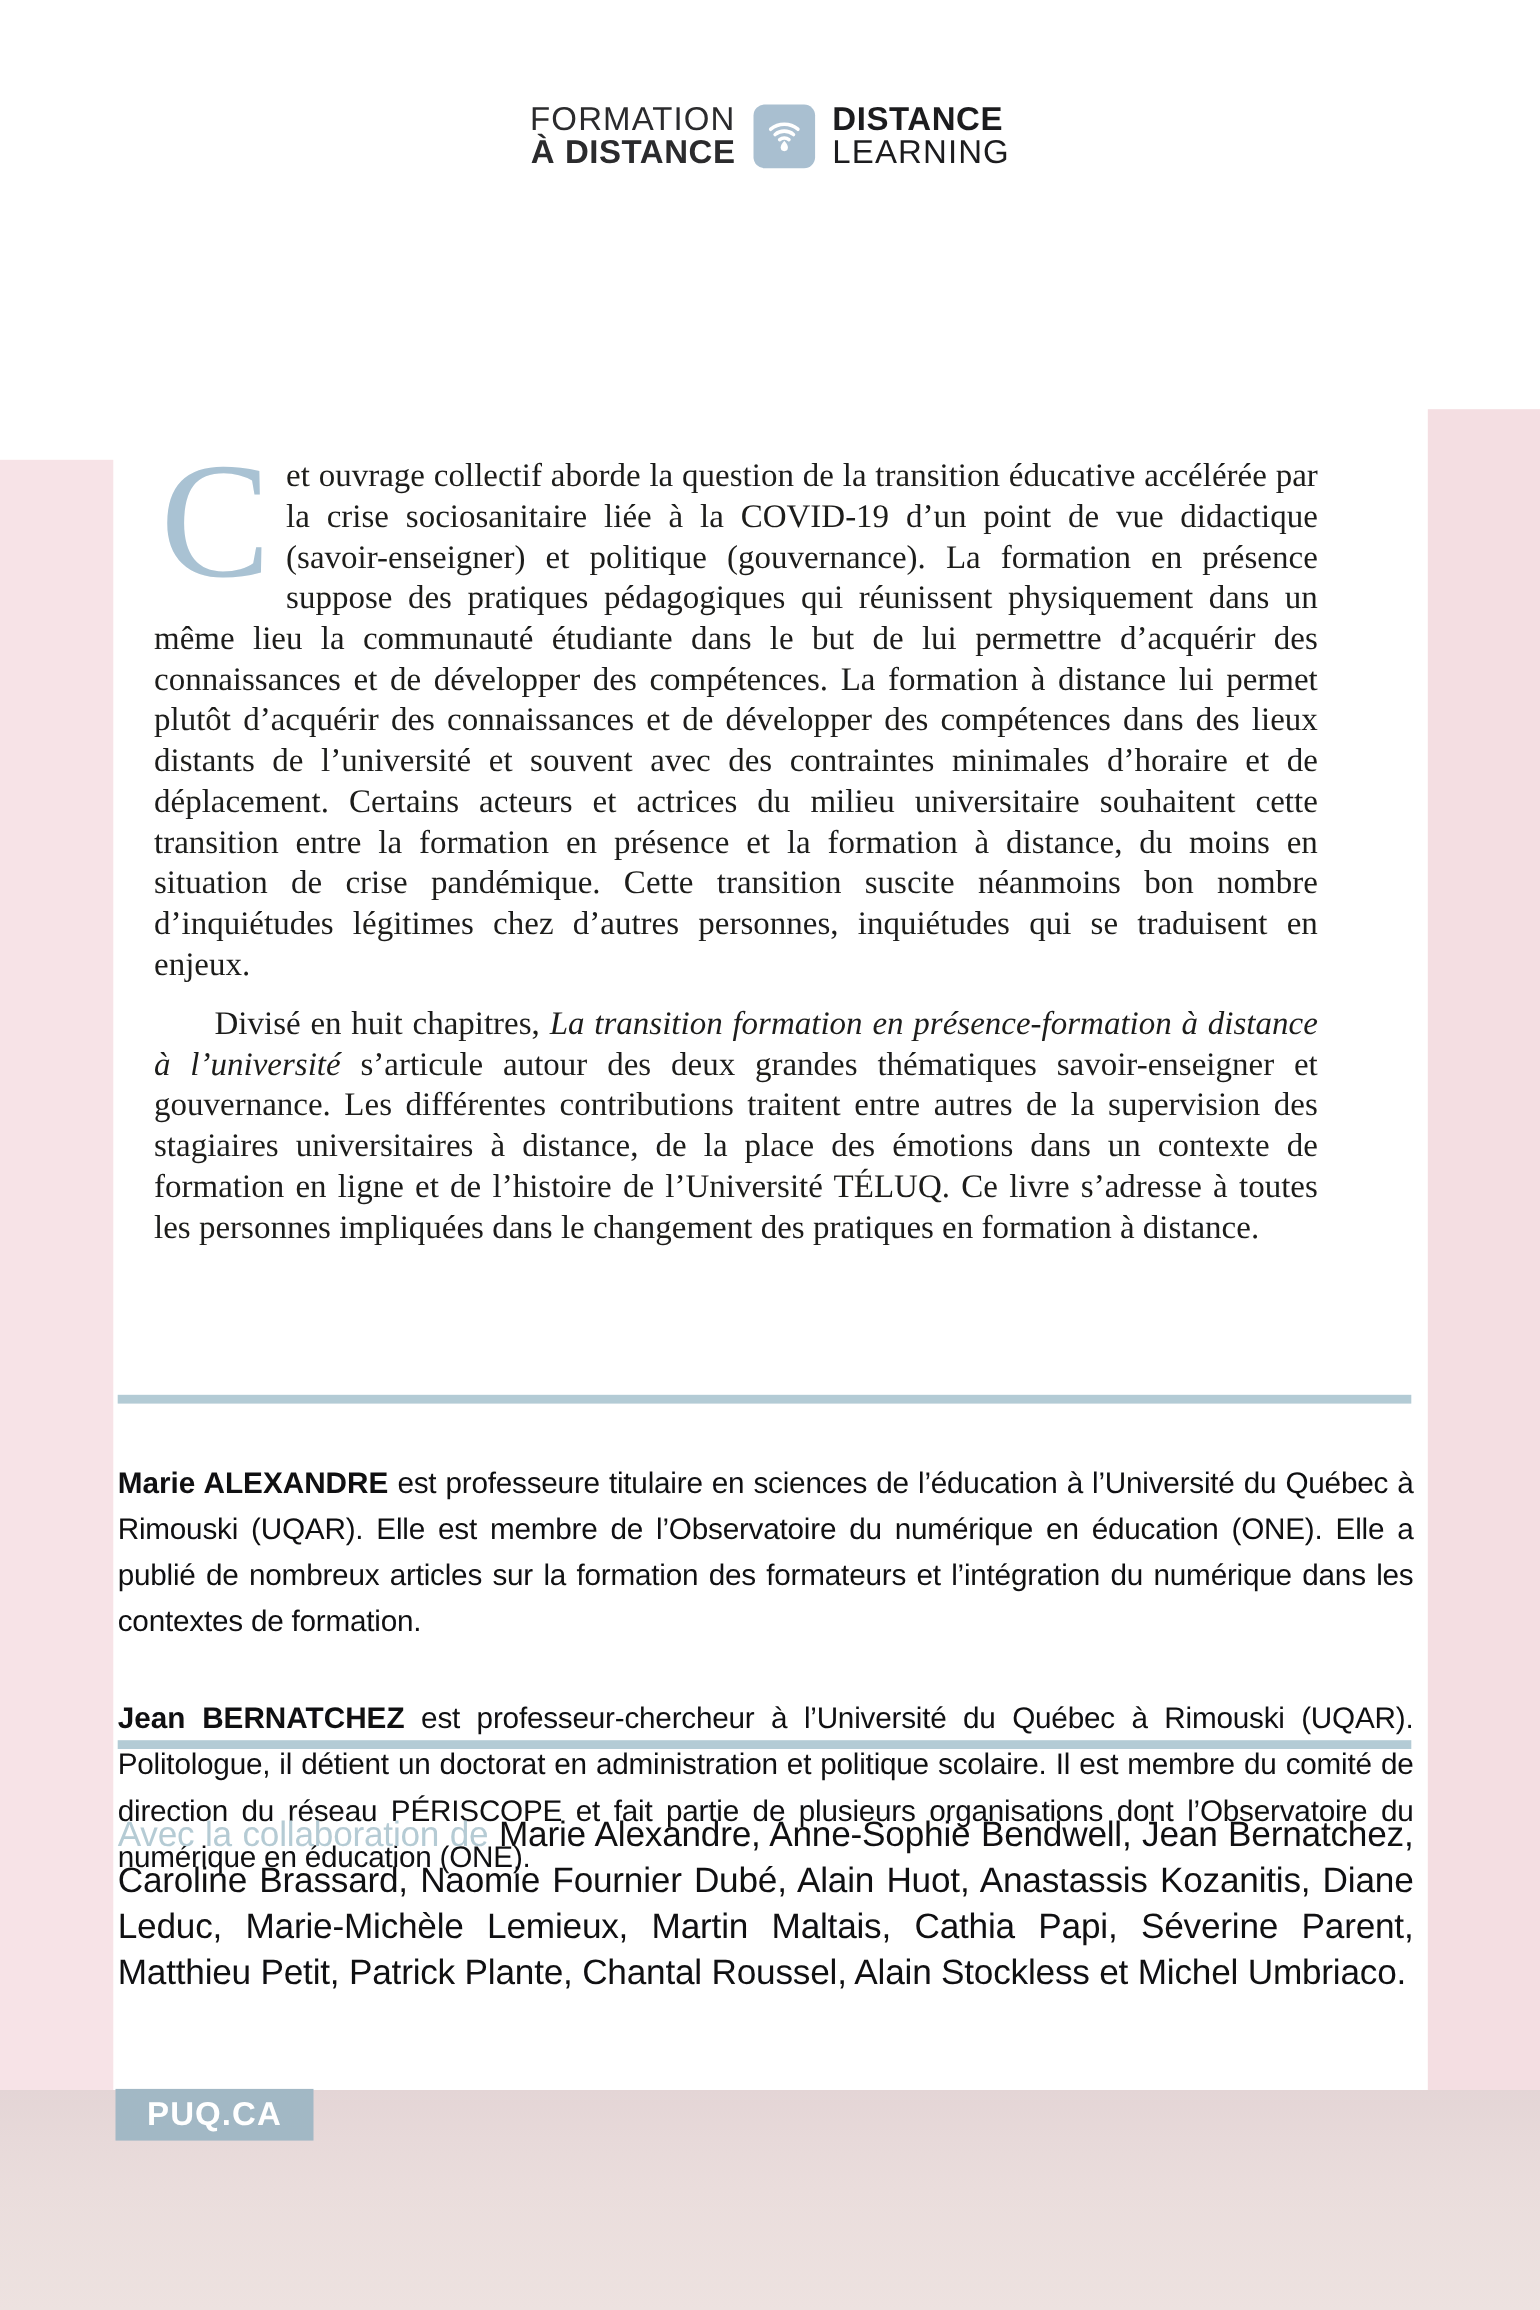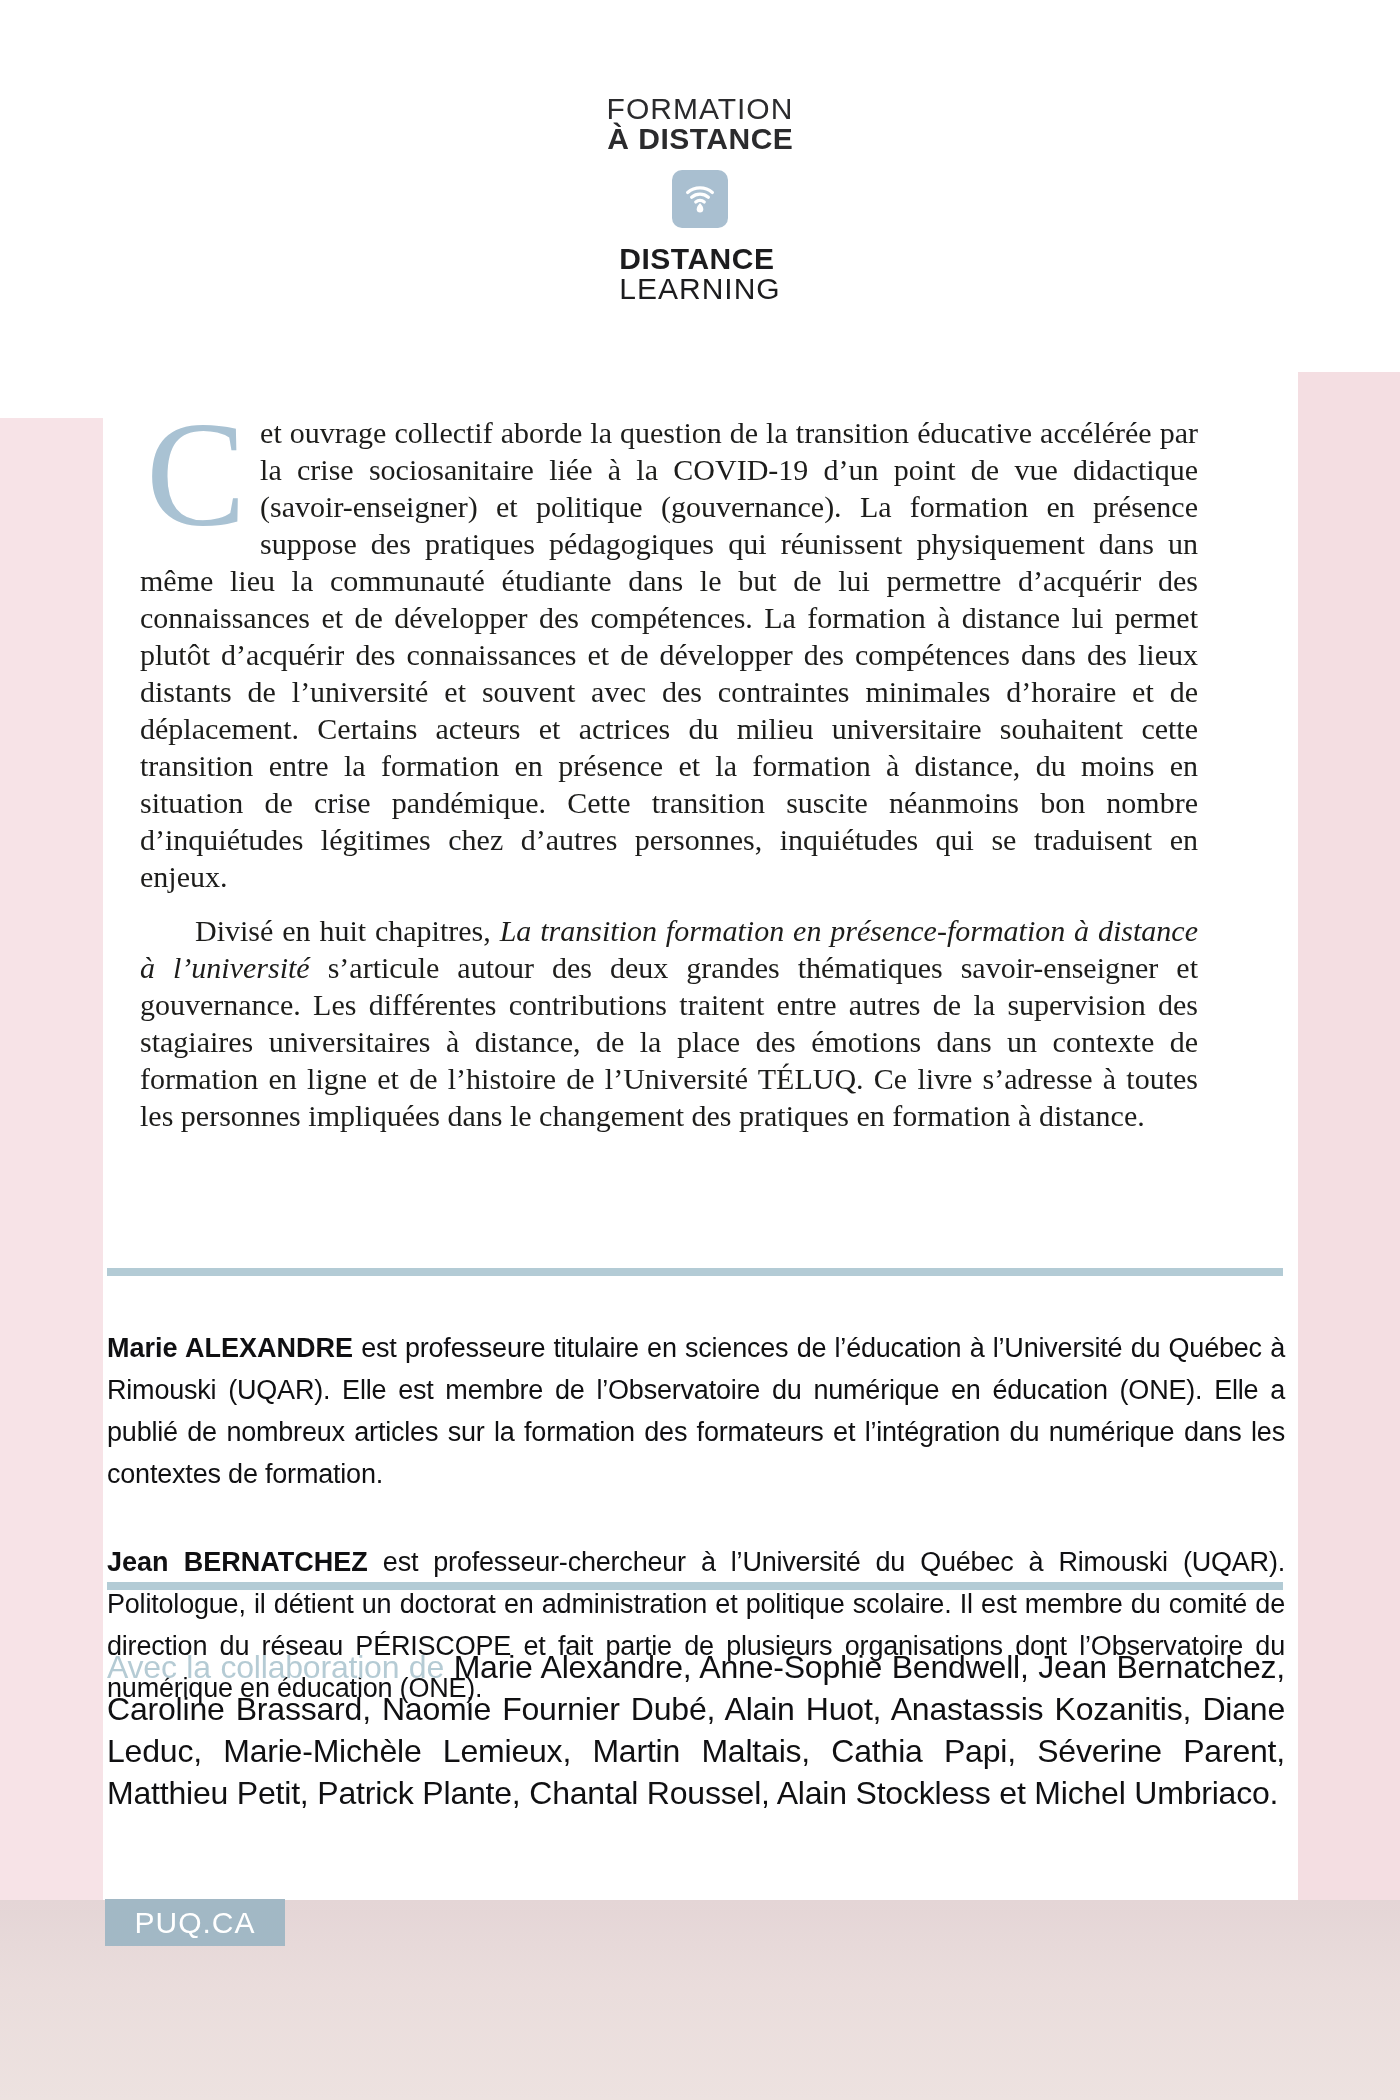--- a/index.html
+++ b/index.html
@@ -12,21 +12,21 @@
   .strip-left{position:absolute;left:0;top:418px;width:103px;height:1682px;background:#f7e3e7;}
   .strip-right{position:absolute;left:1298px;top:372px;width:102px;height:1728px;background:#f4dee2;}
   .band-bottom{position:absolute;left:0;top:1900px;width:1400px;height:200px;
     background:linear-gradient(180deg,#e4d5d6 0%,#eadddc 45%,#ede2e0 100%);}
   
   .header{position:absolute;top:78px;left:0;width:1400px;text-align:center;color:#3c3c3e;}
   .collection-title{
     font-size:31px;font-weight:400;letter-spacing:26px;padding-left:26px;color:#414143;
   }
   .logo-row{
-    margin-top:16px;display:flex;align-items:center;justify-content:center;gap:16px;flex-direction:column;
+    margin-top:16px;display:flex;align-items:center;justify-content:center;gap:16px;
   }
   .logo-left{text-align:right;line-height:30px;font-size:30px;color:#2b2b2d;}
   .logo-right{text-align:left;line-height:30px;font-size:30px;color:#1c1c1e;}
   .w400{font-weight:400;letter-spacing:1px;}
   .w700{font-weight:700;letter-spacing:0.5px;}
   .wifi-box{
     width:56px;height:58px;border-radius:10px;background:#a9bfd0;
     display:flex;align-items:center;justify-content:center;flex:0 0 auto;
   }
   .wifi-box svg{width:46px;height:46px;display:block;}
@@ -53,21 +53,21 @@
   .bio-2{top:1514px;}
   .bio .author-name{font-weight:700;letter-spacing:0;}
   
   .collab{position:absolute;left:107px;top:1614px;width:1178px;font-size:32px;line-height:42px;
     color:#101012;letter-spacing:-0.2px;text-align:justify;}
   .collab-lead{color:#b5cbd4;}
   
   .puq-badge{
     position:absolute;left:105px;top:1899px;width:180px;height:47px;background:#a2b8c5;
     display:flex;align-items:center;justify-content:center;
-    color:#ffffff;font-weight:400;font-size:30px;letter-spacing:1px;
+    color:#ffffff;font-weight:700;font-size:30px;letter-spacing:1px;
   }
 </style>
 </head>
 <body>
 
 <div class="strip-left"></div>
 <div class="strip-right"></div>
 <div class="band-bottom"></div>
 
 <div class="header">

